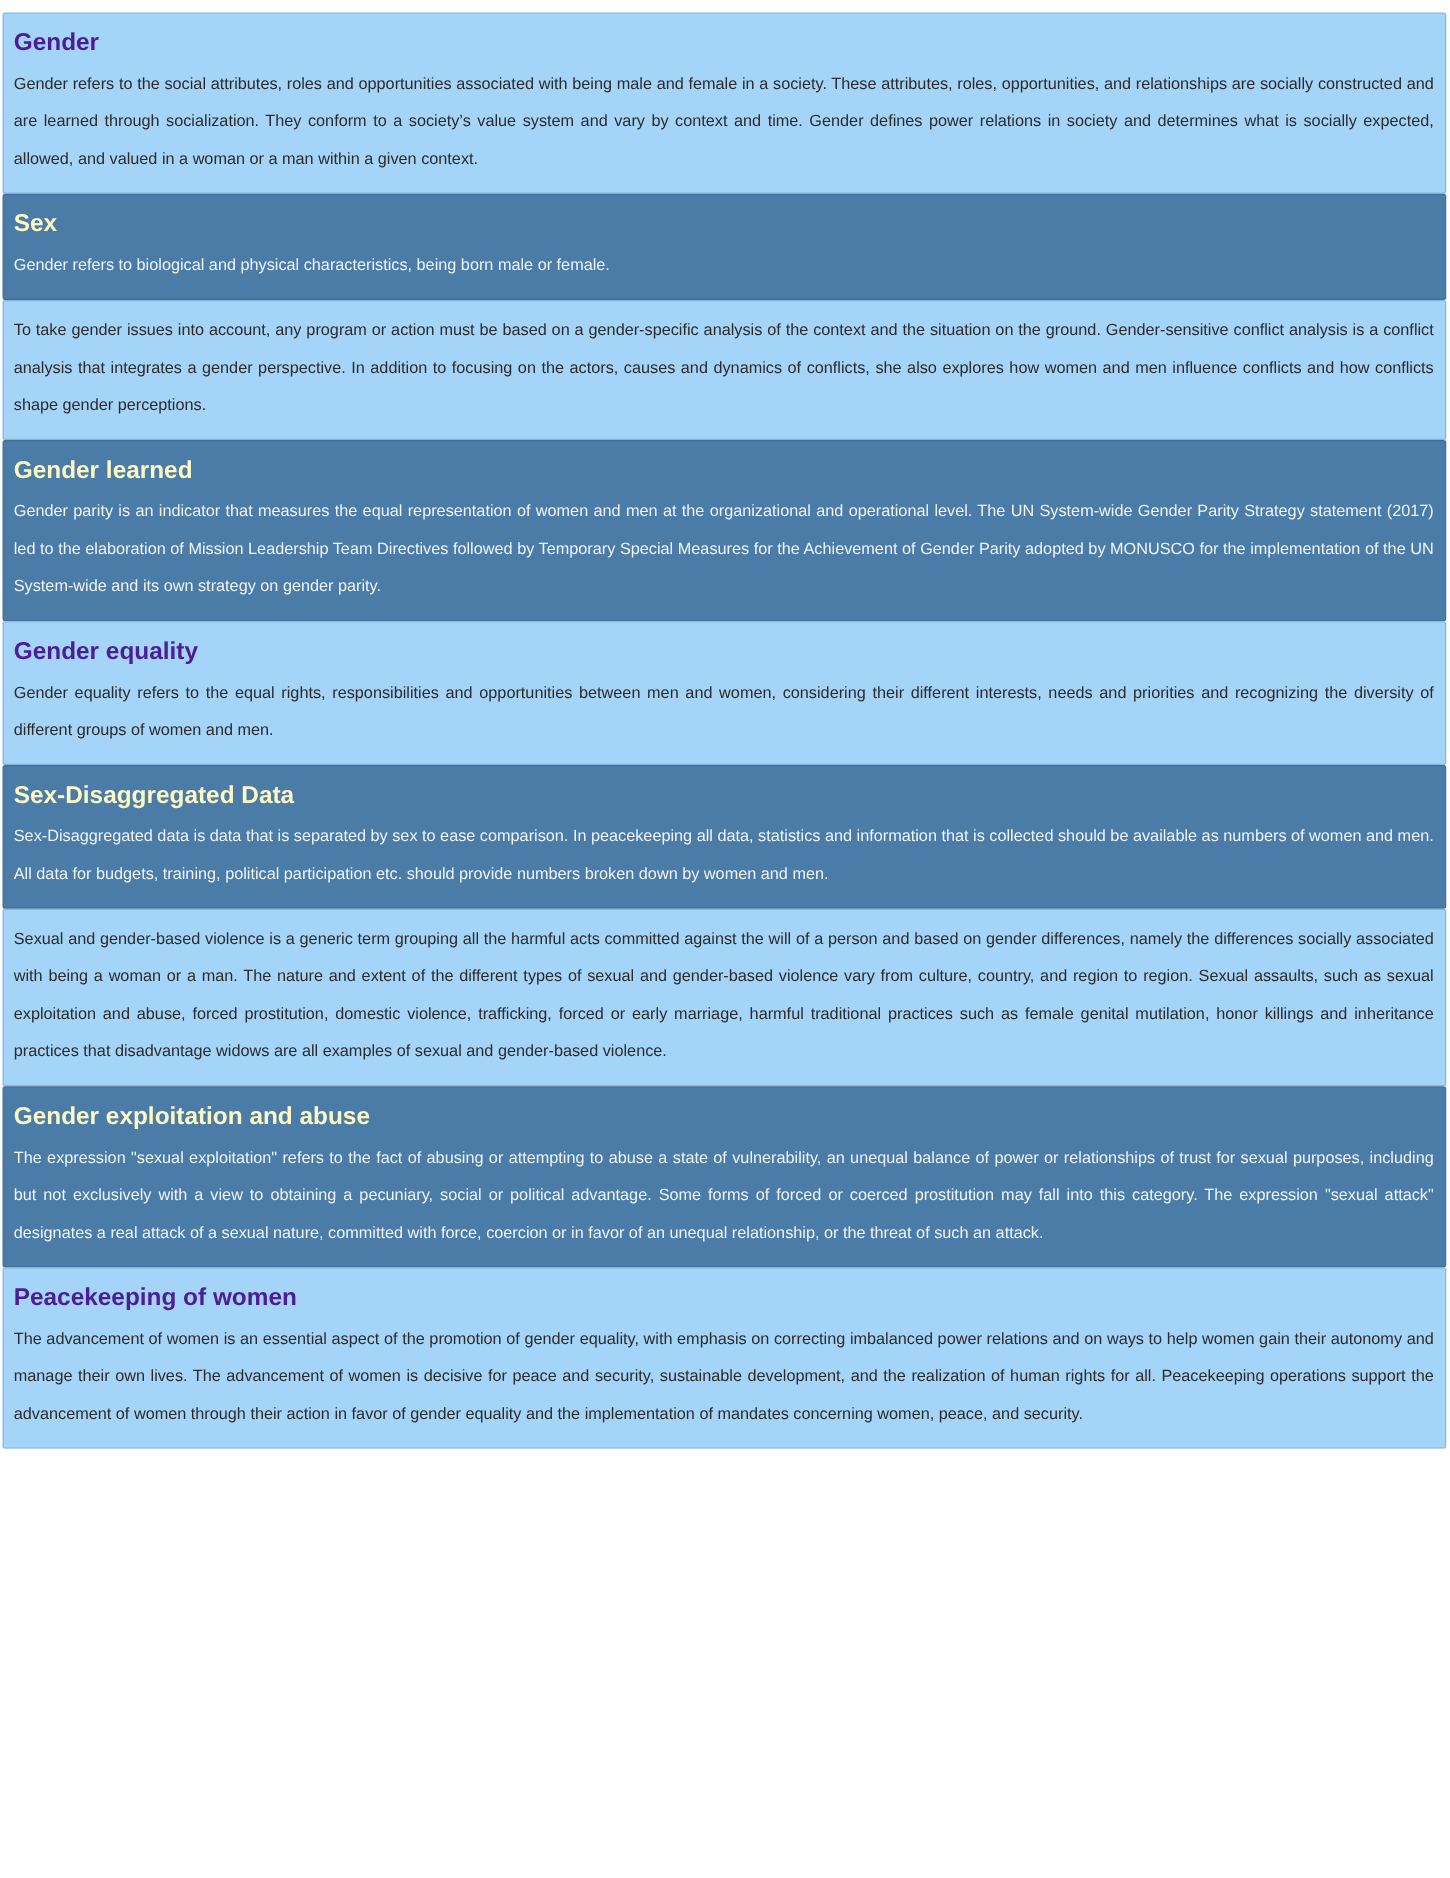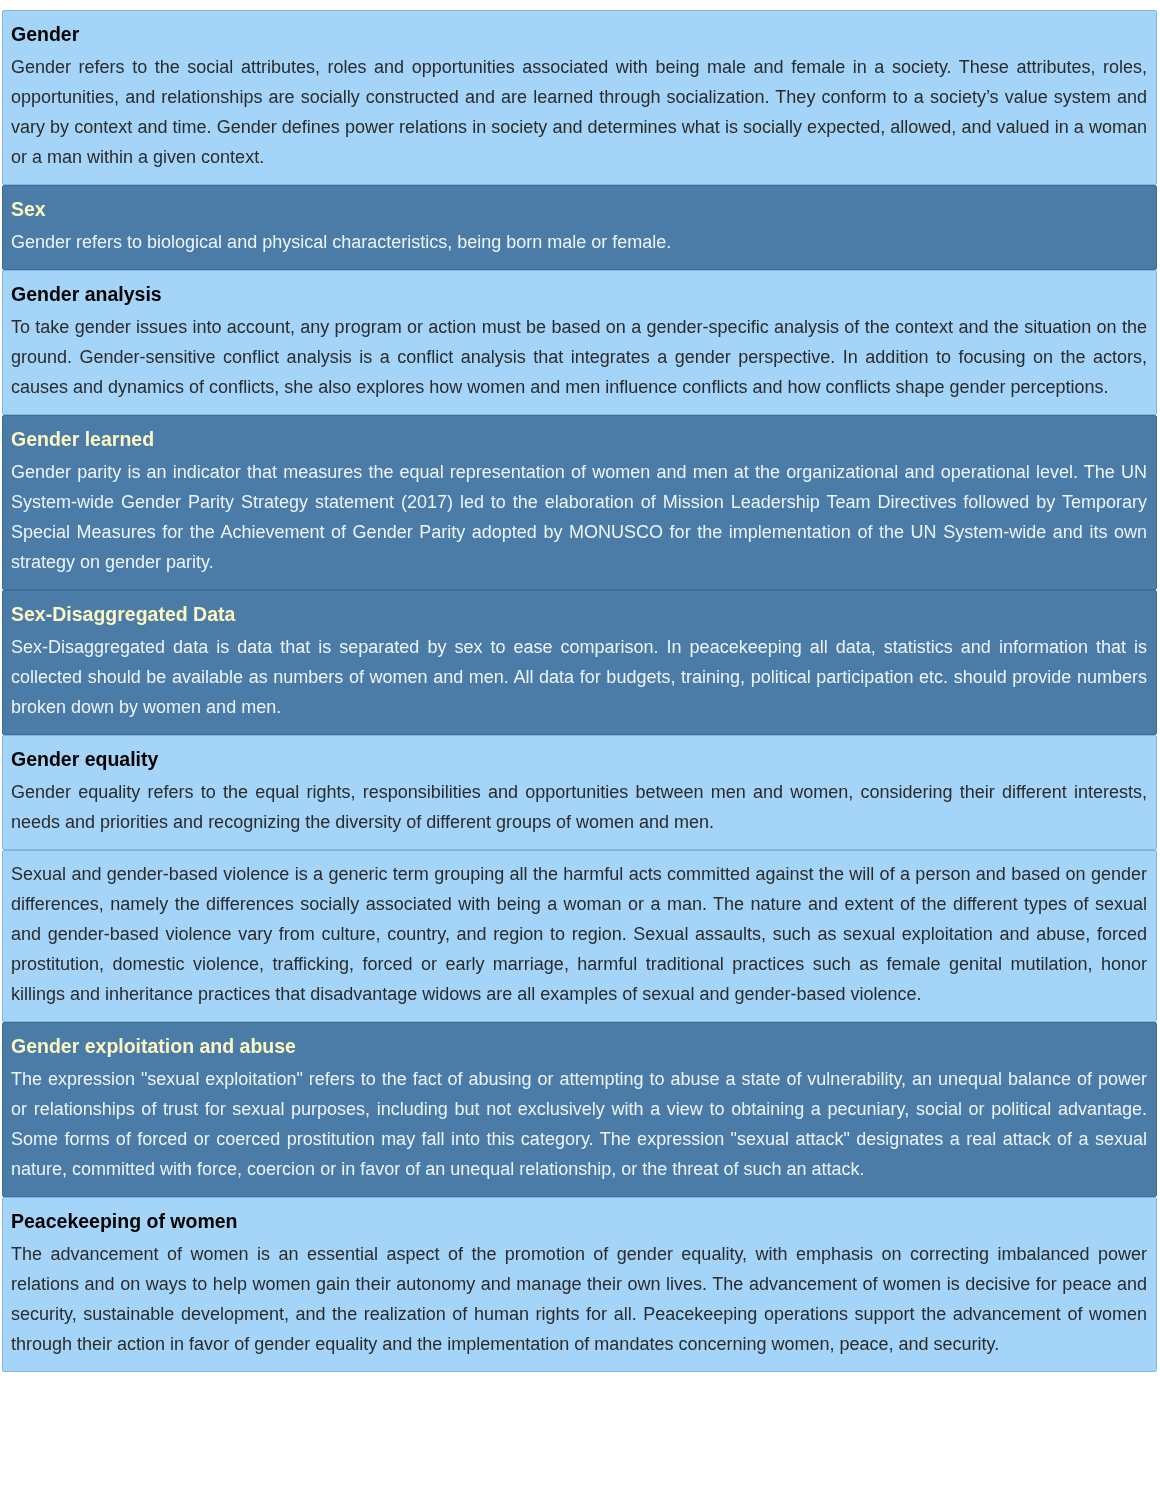--- a/index.html
+++ b/index.html
@@ -28,62 +28,61 @@
     background: #4a7ca7;
     border: 1px solid #416e95;
     color: #eef5fb;
   }
   .card h2 {
     margin: 0 0 3px 0;
     font-size: 19.5px;
     line-height: 30px;
     font-weight: bold;
   }
-  .card.light h2 { color: #000000; }
+  .card.light h2 { color: #4c1d95; }
   .card.dark  h2 { color: #fef9c3; }
   .card p {
     margin: 0;
-    font-size: 18px;
+    font-size: 13px;
     line-height: 30px;
     text-align: justify;
   }
 </style>
 </head>
 <body>
 
 <div class="page">
 
   <section class="card light">
     <h2>Gender</h2>
     <p>Gender refers to the social attributes, roles and opportunities associated with being male and female in a society. These attributes, roles, opportunities, and relationships are socially constructed and are learned through socialization. They conform to a society’s value system and vary by context and time. Gender defines power relations in society and determines what is socially expected, allowed, and valued in a woman or a man within a given context.</p>
   </section>
 
   <section class="card dark">
     <h2>Sex</h2>
     <p>Gender refers to biological and physical characteristics, being born male or female.</p>
   </section>
 
   <section class="card light">
-    <h2>Gender analysis</h2>
     <p>To take gender issues into account, any program or action must be based on a gender-specific analysis of the context and the situation on the ground. Gender-sensitive conflict analysis is a conflict analysis that integrates a gender perspective. In addition to focusing on the actors, causes and dynamics of conflicts, she also explores how women and men influence conflicts and how conflicts shape gender perceptions.</p>
   </section>
 
   <section class="card dark">
     <h2>Gender learned</h2>
     <p>Gender parity is an indicator that measures the equal representation of women and men at the organizational and operational level. The UN System-wide Gender Parity Strategy statement (2017) led to the elaboration of Mission Leadership Team Directives followed by Temporary Special Measures for the Achievement of Gender Parity adopted by MONUSCO for the implementation of the UN System-wide and its own strategy on gender parity.</p>
   </section>
 
+  <section class="card light">
+    <h2>Gender equality</h2>
+    <p>Gender equality refers to the equal rights, responsibilities and opportunities between men and women, considering their different interests, needs and priorities and recognizing the diversity of different groups of women and men.</p>
+  </section>
+
   <section class="card dark">
     <h2>Sex-Disaggregated Data</h2>
     <p>Sex-Disaggregated data is data that is separated by sex to ease comparison. In peacekeeping all data, statistics and information that is collected should be available as numbers of women and men. All data for budgets, training, political participation etc. should provide numbers broken down by women and men.</p>
-  </section>
-
-  <section class="card light">
-    <h2>Gender equality</h2>
-    <p>Gender equality refers to the equal rights, responsibilities and opportunities between men and women, considering their different interests, needs and priorities and recognizing the diversity of different groups of women and men.</p>
   </section>
 
   <section class="card light">
     <p>Sexual and gender-based violence is a generic term grouping all the harmful acts committed against the will of a person and based on gender differences, namely the differences socially associated with being a woman or a man. The nature and extent of the different types of sexual and gender-based violence vary from culture, country, and region to region. Sexual assaults, such as sexual exploitation and abuse, forced prostitution, domestic violence, trafficking, forced or early marriage, harmful traditional practices such as female genital mutilation, honor killings and inheritance practices that disadvantage widows are all examples of sexual and gender-based violence.</p>
   </section>
 
   <section class="card dark">
     <h2>Gender exploitation and abuse</h2>
     <p>The expression "sexual exploitation" refers to the fact of abusing or attempting to abuse a state of vulnerability, an unequal balance of power or relationships of trust for sexual purposes, including but not exclusively with a view to obtaining a pecuniary, social or political advantage. Some forms of forced or coerced prostitution may fall into this category. The expression "sexual attack" designates a real attack of a sexual nature, committed with force, coercion or in favor of an unequal relationship, or the threat of such an attack.</p>
   </section>

